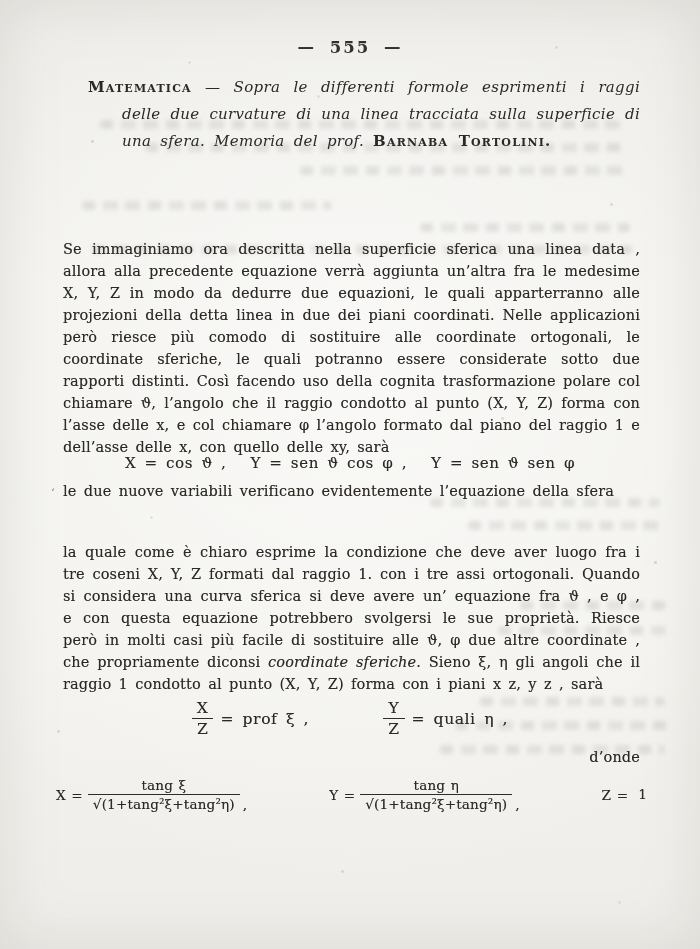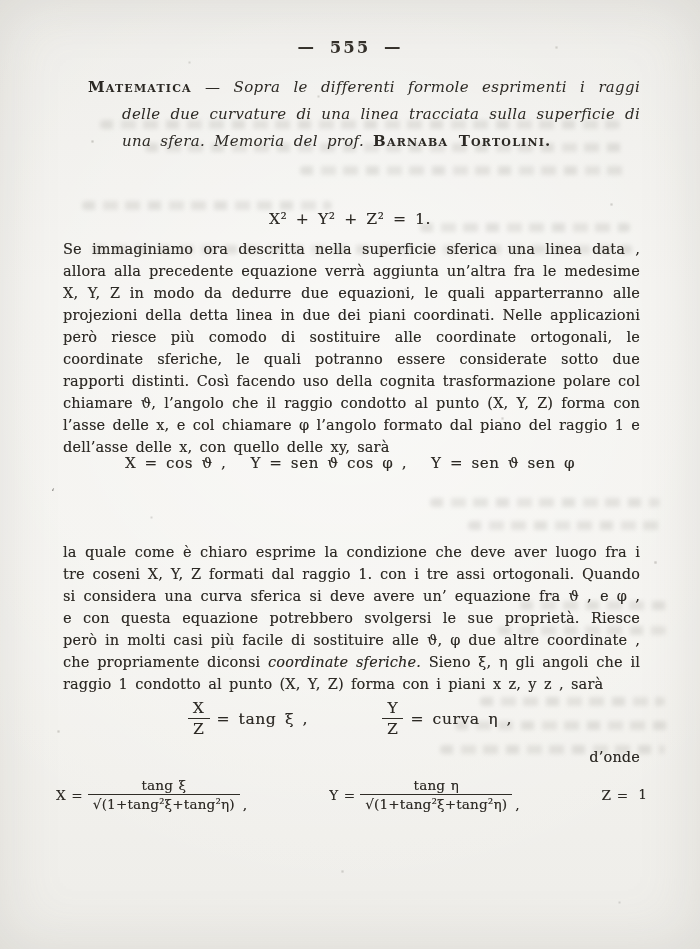--- a/index.html
+++ b/index.html
@@ -102,45 +102,44 @@
   <div class="ghost" style="left:480px;top:697px;width:185px;"></div>
   <div class="ghost" style="left:455px;top:721px;width:212px;"></div>
   <div class="ghost" style="left:440px;top:745px;width:225px;"></div>
   <div class="specks"></div>
 
   <div class="pagenum">— 555 —</div>
 
   <div class="title"><span class="sc">Matematica</span><span> — Sopra le differenti formole esprimenti i raggi delle due curvature di una linea tracciata sulla superficie di una sfera. Memoria del prof. </span><span class="sc">Barnaba Tortolini.</span></div>
 
 
-  <div class="eq eq1">X² + Y² + Z² = 1.</div>
 
   <p class="body p2">Se immaginiamo ora descritta nella superficie sferica una linea data , allora alla precedente equazione verrà aggiunta un’altra fra le medesime X, Y, Z in modo da dedurre due equazioni, le quali apparterranno alle projezioni della detta linea in due dei piani coordinati. Nelle applicazioni però riesce più comodo di sostituire alle coordinate ortogonali, le coordinate sferiche, le quali potranno essere considerate sotto due rapporti distinti. Così facendo uso della cognita trasformazione polare col chiamare ϑ, l’angolo che il raggio condotto al punto (X, Y, Z) forma con l’asse delle x, e col chiamare φ l’angolo formato dal piano del raggio 1 e dell’asse delle x, con quello delle xy, sarà</p>
 
   <div class="eq eq2">X = cos ϑ ,  Y = sen ϑ cos φ ,  Y = sen ϑ sen φ</div>
 
-  <p class="body p3"><span class="margin-mark">‘</span></p>
+  <p class="body p3"><span class="margin-mark">‘</span><span>le due nuove variabili verificano evidentemente l’equazione della sfera</span></p>
 
 
   <p class="body p4"><span>la quale come è chiaro esprime la condizione che deve aver luogo fra i tre coseni X, Y, Z formati dal raggio 1. con i tre assi ortogonali. Quando si considera una curva sferica si deve avere un’ equazione fra ϑ , e φ , e con questa equazione potrebbero svolgersi le sue proprietà. Riesce però in molti casi più facile di sostituire alle ϑ, φ due altre coordinate , che propriamente diconsi </span><em class="it">coordinate sferiche.</em><span> Sieno ξ, η gli angoli che il raggio 1 condotto al punto (X, Y, Z) forma con i piani x z, y z , sarà</span></p>
 
   <div class="eq eq4">
     <span class="frgroup">
         <span class="frac">
           <span class="num">X</span>
           <span class="den">Z</span>
         </span>
-        <span>= tang ξ ,</span>
+        <span>= prof ξ ,</span>
       </span>
     <span class="frgroup">
         <span class="frac">
           <span class="num">Y</span>
           <span class="den">Z</span>
         </span>
-        <span>= curva η ,</span>
+        <span>= quali η ,</span>
       </span>
   </div>
 
   <p class="body p5">d’onde</p>
 
   <div class="eq eq5">
     <span class="term">
         <span class="t-lhs">X =</span>
         <span class="frac">
           <span class="num">tang ξ</span>

